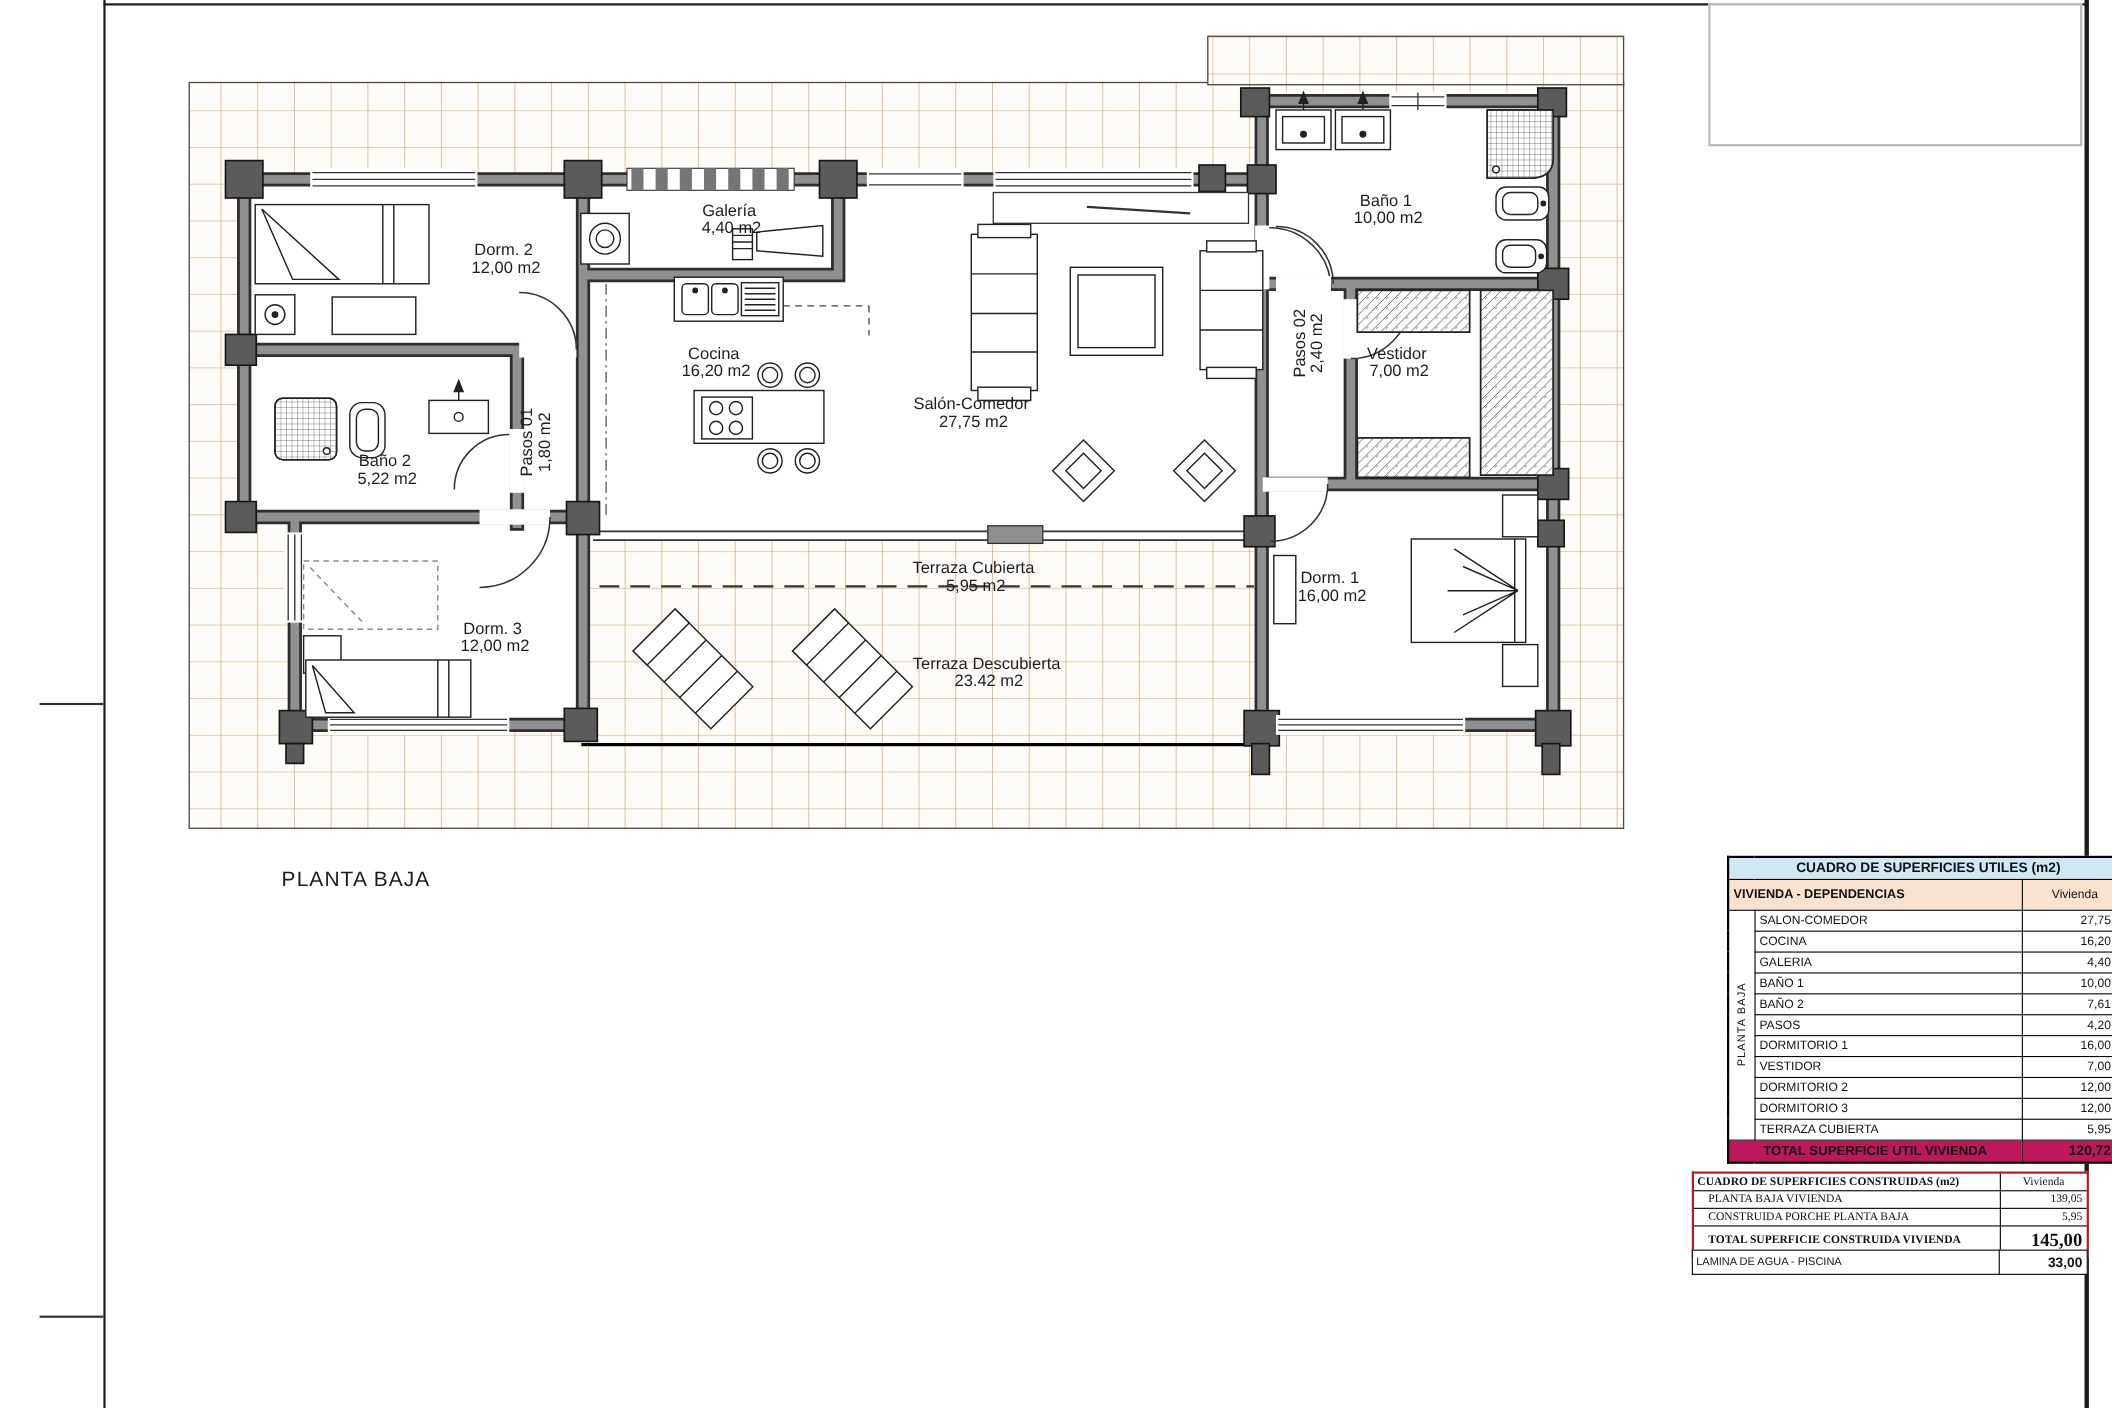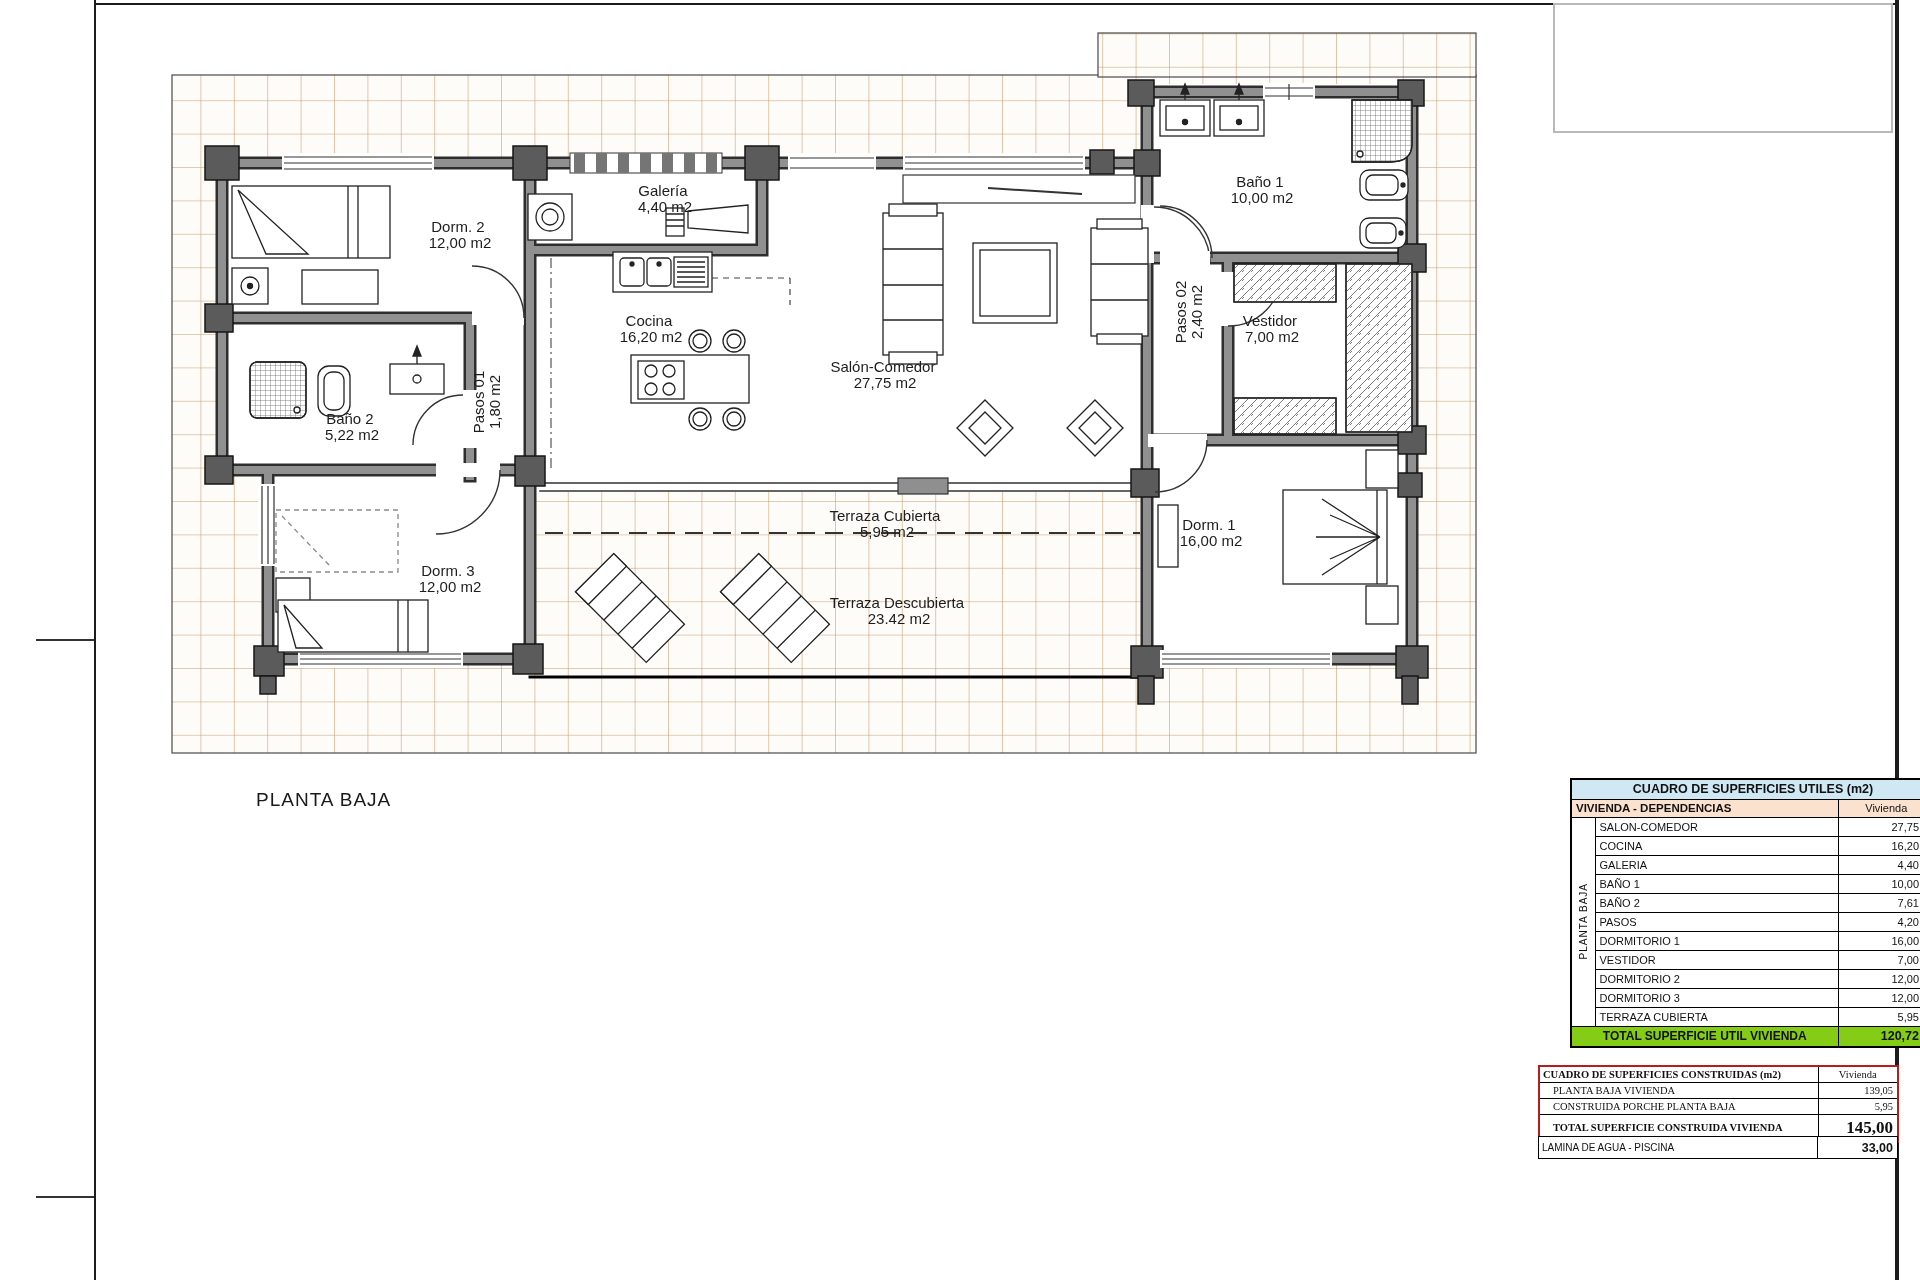--- a/index.html
+++ b/index.html
@@ -10,29 +10,29 @@
              border:2px solid #b9b9b9;background:#fff;box-sizing:border-box;}
   .tick{position:absolute;height:2px;background:#333;}
   .plan-title{position:absolute;left:256px;top:789px;font-size:19px;letter-spacing:1px;color:#1a1a1a;}
   svg text{font-family:"Liberation Sans",sans-serif;fill:#1d1d1d;}
   .rlabel{font-size:15px;}
   
   table.t{position:absolute;border-collapse:collapse;table-layout:fixed;background:#fff;}
   table.t td{border:1px solid #000;overflow:hidden;white-space:nowrap;box-sizing:border-box;}
   .t1{left:1533px;top:778px;width:364px;font-size:11px;border:2px solid #000;margin-left:37px;}
   .t1 .title-row td{background:#cfe8f4;font-weight:bold;font-size:12.5px;text-align:center;height:20px;}
-  .t1 .band td{background:#fbe2cf;height:18px;}
+  .t1 .band td{background:#fbe2cf;height:28px;}
   .t1 .band .gname{font-weight:bold;font-size:11.5px;padding-left:4px;}
   .t1 .band .gval{text-align:center;}
   .t1 .r td{height:19px;}
   .t1 .name{padding-left:4px;text-align:left;}
   .t1 .val{text-align:right;padding-right:15px;}
   .t1 .side{width:24px;background:#fff;text-align:center;vertical-align:middle;font-size:10px;padding:0;}
   .t1 .side div{writing-mode:vertical-rl;transform:rotate(180deg);margin:0 auto;letter-spacing:1px;}
-  .t1 .total td{background:#84cc16;font-weight:bold;font-size:12px;height:21px;}
+  .t1 .total td{background:#be185d;font-weight:bold;font-size:12px;height:21px;}
   .t1 .total .tl{text-align:center;}
   .t1 .total .val{font-size:12.5px;}
   .t2{left:1538px;top:1065px;width:359px;font-size:10.5px;border:2px solid #b91c1c;font-family:Liberation Serif, serif;}
   .t2 td{height:16px;}
   .t2 .hname{font-weight:bold;padding-left:3px;}
   .t2 .hval{text-align:center;}
   .t2 .name{padding-left:13px;}
   .t2 .val{text-align:right;padding-right:4px;margin-left:44px;}
   .t2 .total td{font-weight:bold;height:28px;}
   .t2 .total .val{font-size:17px;}

